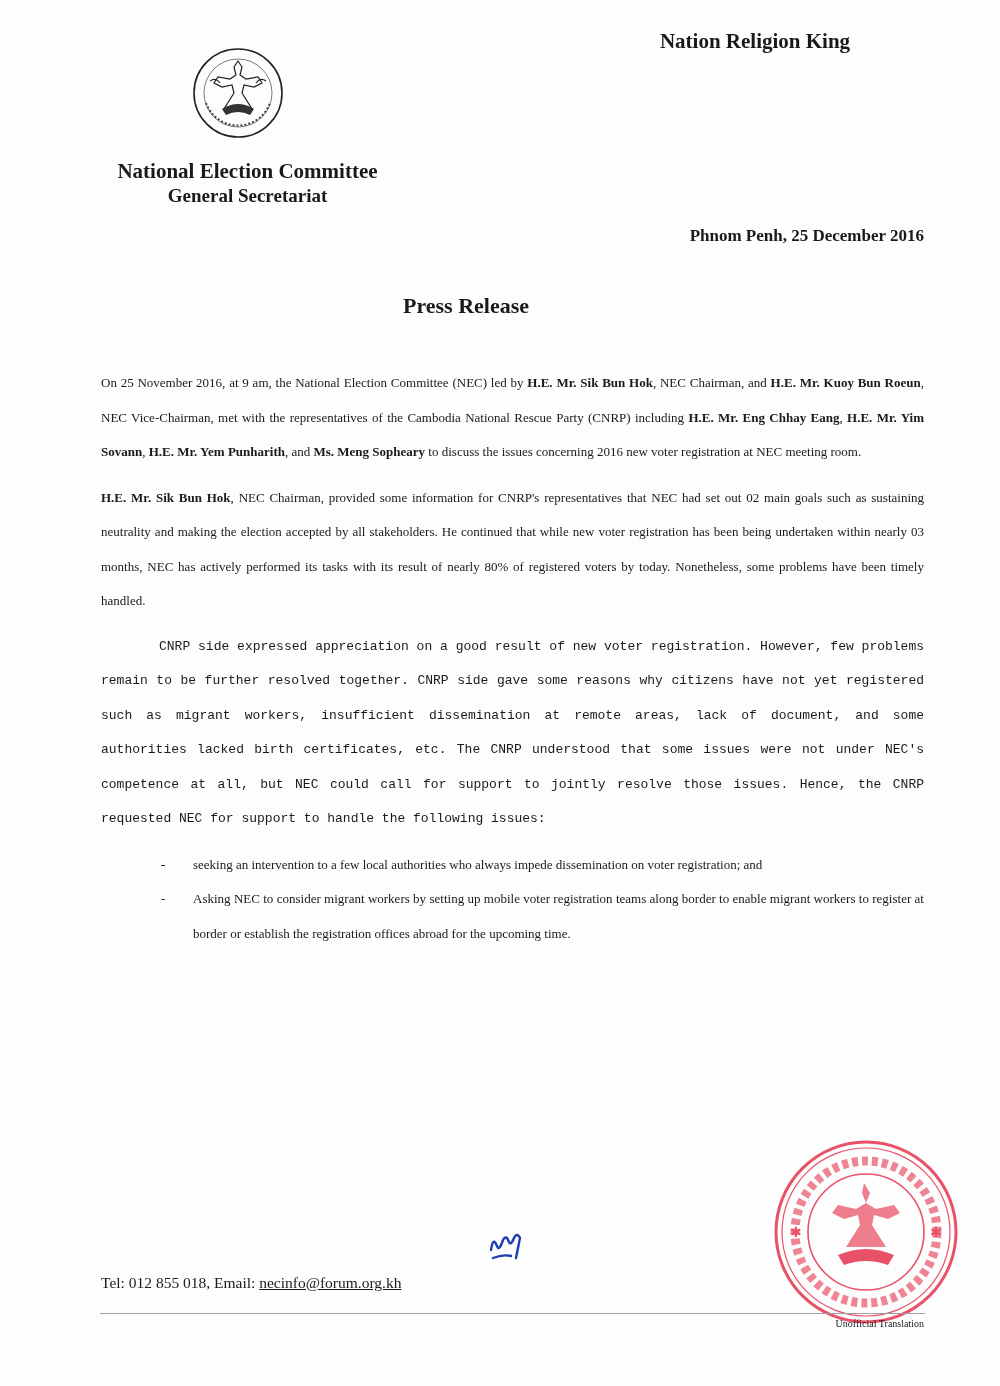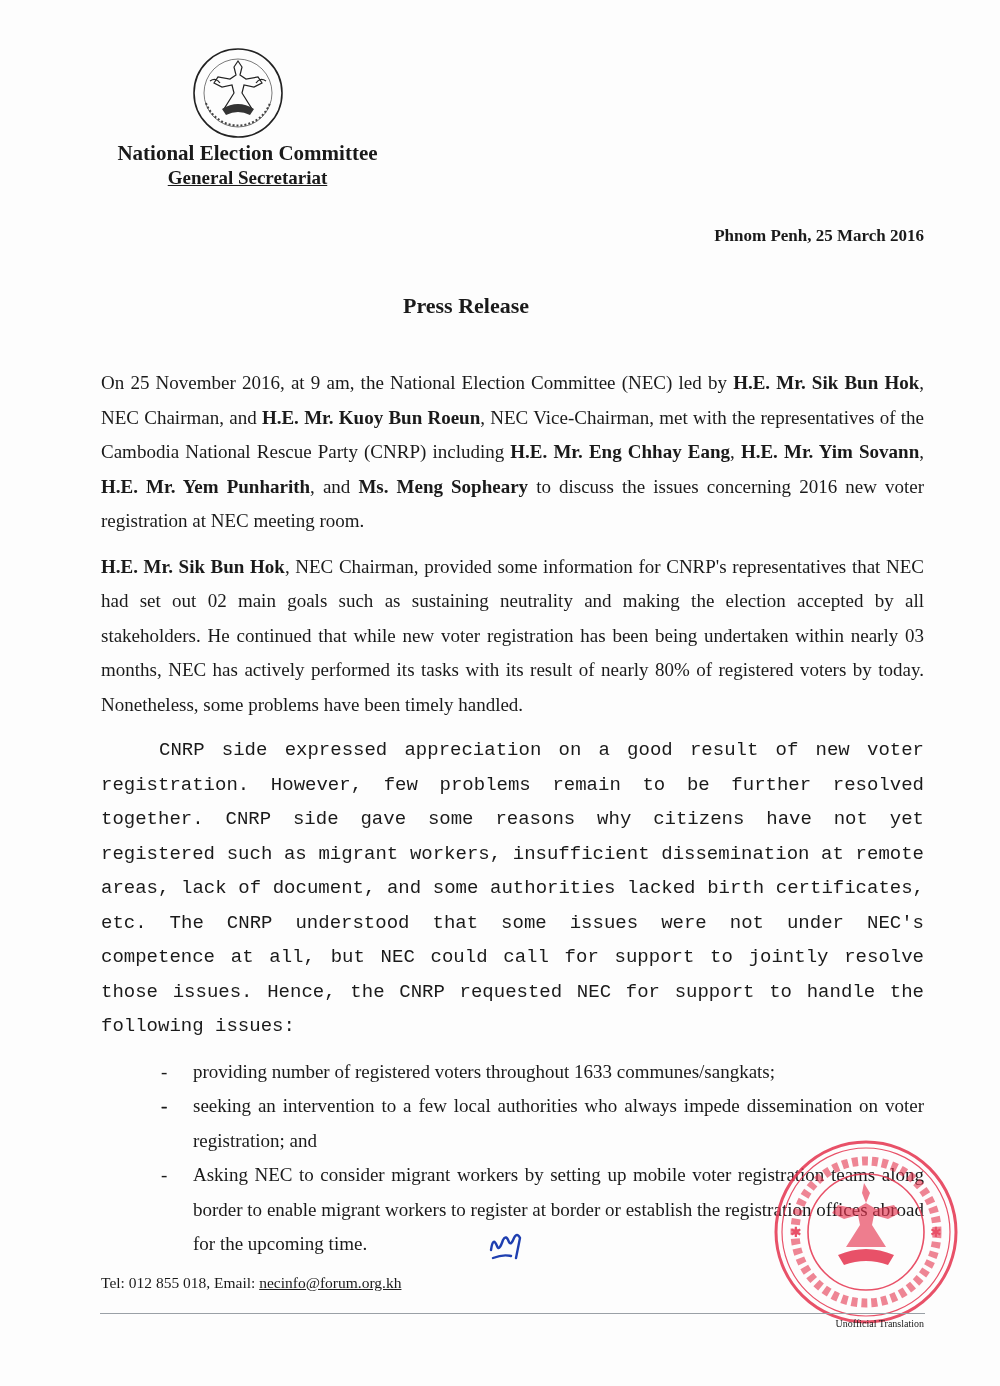--- a/index.html
+++ b/index.html
@@ -6,37 +6,37 @@
     body {
       width: 1000px; height: 1386px; position: relative; overflow: hidden;
       font-family: "Liberation Serif", "DejaVu Serif", serif; color: #1a1a1a;
       background: #fdfdfd;
     }
     .abs { position: absolute; }
     .seal {
       left: 192px; top: 47px; width: 92px; height: 92px;
     }
     .org-block {
-      left: 90px; top: 140px; width: 315px; text-align: center; font-weight: bold;
+      left: 90px; top: 158px; width: 315px; text-align: center; font-weight: bold;
     }
     .org-name { font-size: 21px; line-height: 26px; }
-    .org-sub { font-size: 19px; line-height: 24px; text-decoration: underline; }
+    .org-sub { font-size: 19px; line-height: 24px; }
     .kingdom-block {
       left: 590px; top: 28px; width: 330px; text-align: center; font-weight: bold;
     }
     .kingdom-title { font-size: 23px; line-height: 28px; }
     .kingdom-motto { font-size: 21px; line-height: 27px; }
     .dateline {
       right: 76px; top: 226px; font-weight: bold; font-size: 17px;
     }
     .press-title {
       left: 0; width: 932px; top: 293px; text-align: center; font-weight: bold; font-size: 22px;
     }
     .body-text {
-      left: 101px; width: 823px; top: 366px; font-size: 19px; line-height: 34.5px;
+      left: 101px; width: 823px; top: 366px; font-size: 13px; line-height: 34.5px;
       text-align: justify;
     }
     .body-text p { margin: 0 0 11px 0; }
     .body-text p.indent { text-indent: 58px; font-family: Liberation Mono, monospace; }
     .body-text b { font-weight: bold; }
     ul.issues { list-style: none; margin: 0; padding: 0; }
     ul.issues li { position: relative; padding-left: 92px; text-align: justify; }
     ul.issues li .dash { position: absolute; left: 60px; top: 0; }
     .signature {
       left: 487px; top: 1228px; width: 42px; height: 36px;
@@ -68,35 +68,36 @@
     <path d="M14 56 A34 34 0 0 0 78 56" fill="none" stroke="#444" stroke-width="2" stroke-dasharray="2 2"></path>
   </svg>
 </div>
 
 <div class="abs org-block">
   <div class="org-name">National Election Committee</div>
   <div class="org-sub">General Secretariat</div>
 </div>
 
 <div class="abs kingdom-block">
+  <div class="kingdom-motto">Nation Religion King</div>
 </div>
 
-<div class="abs dateline">Phnom Penh, 25 March 2016</div>
+<div class="abs dateline">Phnom Penh, 25 December 2016</div>
 
 <div class="abs press-title">Press Release</div>
 
 <div class="abs body-text">
   <p><span>On 25 November 2016, at 9 am, the National Election Committee (NEC) led by </span><b>H.E. Mr. Sik Bun Hok</b><span>, NEC Chairman, and </span><b>H.E. Mr. Kuoy Bun Roeun</b><span>, NEC Vice-Chairman, met with the representatives of the Cambodia National Rescue Party (CNRP) including </span><b>H.E. Mr. Eng Chhay Eang</b><span>, </span><b>H.E. Mr. Yim Sovann</b><span>, </span><b>H.E. Mr. Yem Punharith</b><span>, and </span><b>Ms. Meng Sopheary</b><span> to discuss the issues concerning 2016 new voter registration at NEC meeting room.</span></p>
 
   <p><b>H.E. Mr. Sik Bun Hok</b><span>, NEC Chairman, provided some information for CNRP's representatives that NEC had set out 02 main goals such as sustaining neutrality and making the election accepted by all stakeholders. He continued that while new voter registration has been being undertaken within nearly 03 months, NEC has actively performed its tasks with its result of nearly 80% of registered voters by today. Nonetheless, some problems have been timely handled.</span></p>
 
   <p class="indent">CNRP side expressed appreciation on a good result of new voter registration. However, few problems remain to be further resolved together. CNRP side gave some reasons why citizens have not yet registered such as migrant workers, insufficient dissemination at remote areas, lack of document, and some authorities lacked birth certificates, etc. The CNRP understood that some issues were not under NEC's competence at all, but NEC could call for support to jointly resolve those issues. Hence, the CNRP requested NEC for support to handle the following issues:</p>
 
   <ul class="issues">
-    <li><span class="dash">-</span><span>providing number of registered voters throughout 1633 communes/sangkats;</span></li>
+    <li><span class="dash">-</span></li>
     <li><span class="dash">-</span></li>
     <li><span class="dash">-</span><span>seeking an intervention to a few local authorities who always impede dissemination on voter registration; and</span></li>
     <li><span class="dash">-</span><span>Asking NEC to consider migrant workers by setting up mobile voter registration teams along border to enable migrant workers to register at border or establish the registration offices abroad for the upcoming time.</span></li>
   </ul>
 </div>
 
 <div class="abs signature">
   <svg width="42" height="36" viewBox="0 0 42 36">
     <path d="M4 22 q2 -14 6 -4 q2 6 6 -6 q3 -6 6 2 q2 4 5 -4 q3 -6 6 0 l-4 20 M6 30 q10 -4 18 -2" fill="none" stroke="#1f3fb0" stroke-width="2.4" stroke-linecap="round"></path>
   </svg>

